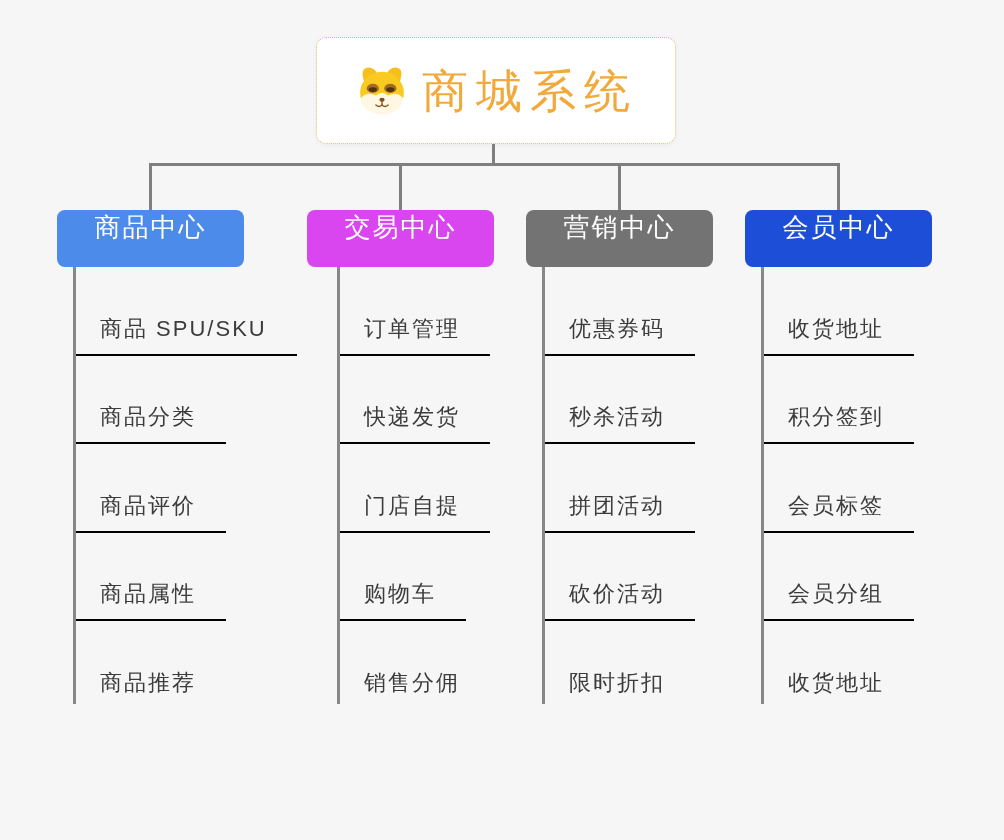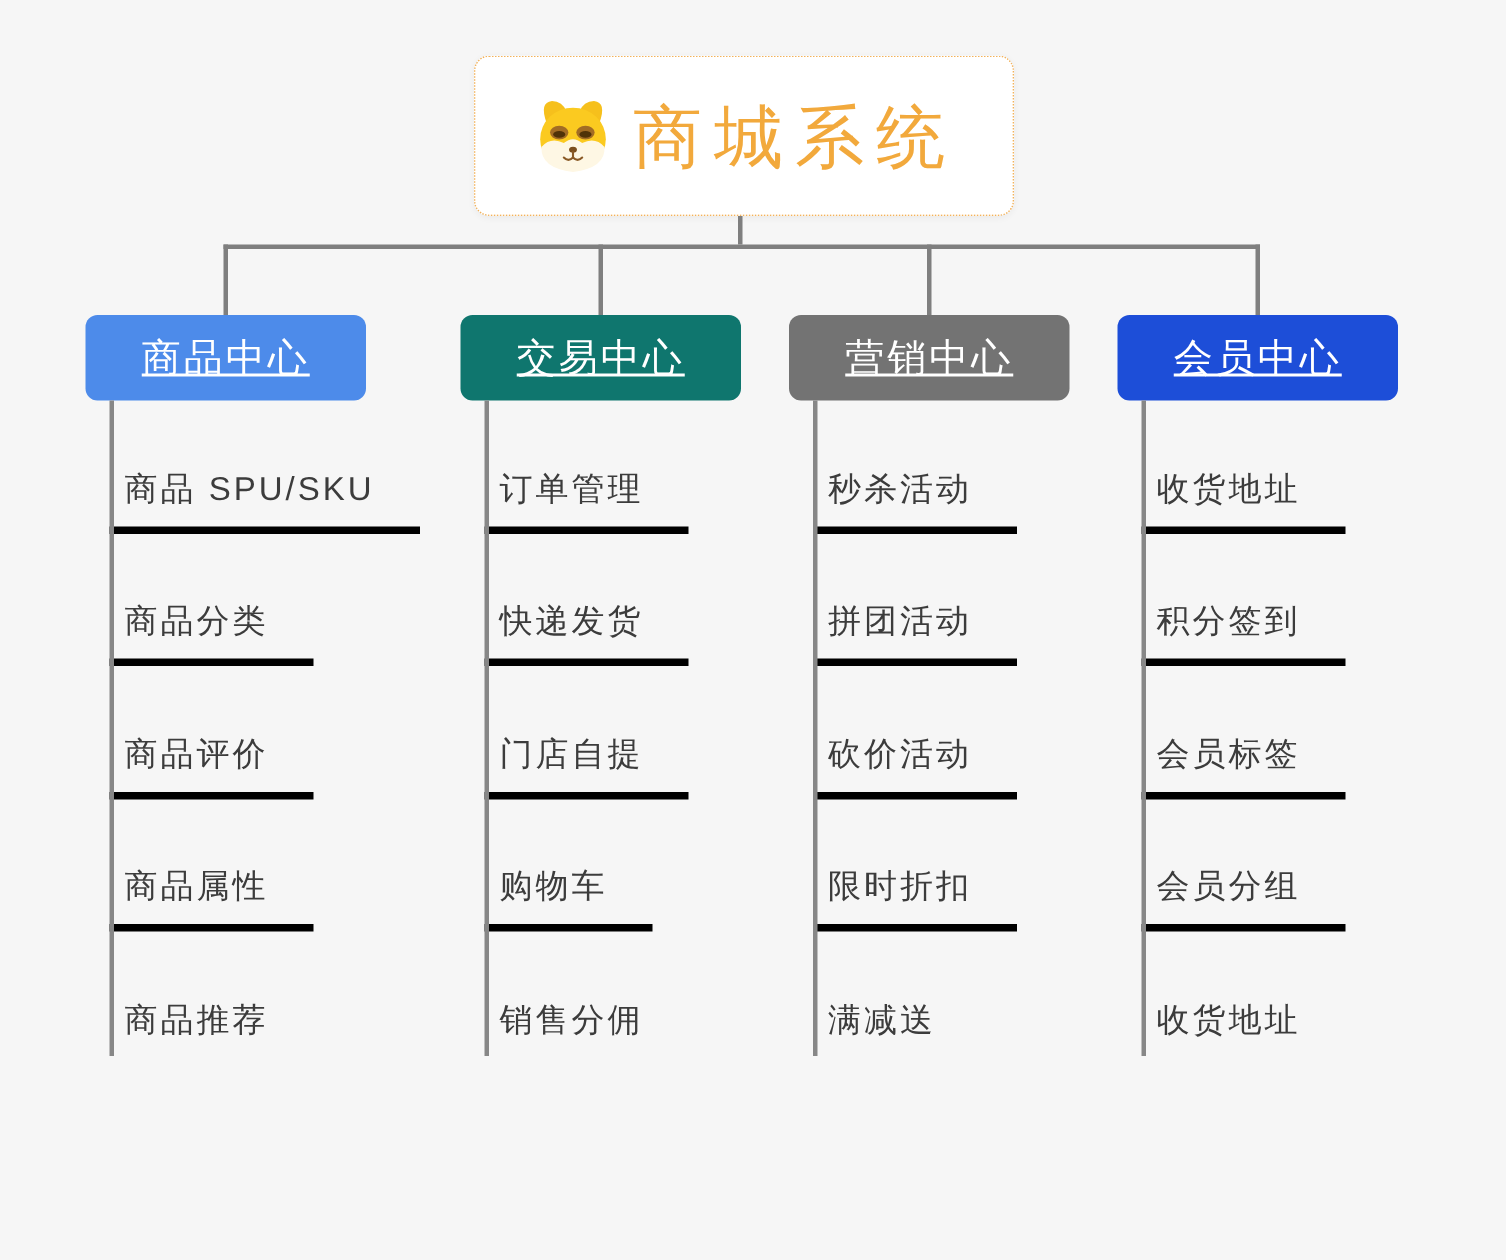--- a/index.html
+++ b/index.html
@@ -19,30 +19,30 @@
   
   .line{position:absolute;background:#7f7f7f;}
   .stem{left:492px;top:144px;width:3px;height:19px;}
   .hbar{left:149px;top:163px;width:691px;height:3px;}
   .drop{top:163px;width:3px;height:47px;}
   .d1{left:149px}.d2{left:399px}.d3{left:618px}.d4{left:837px}
   
   .branch-box{
     position:absolute;top:210px;width:187px;height:57px;border-radius:8px;
     color:#fff;font-size:26px;letter-spacing:2px;
-    display:flex;align-items:center;justify-content:center;text-decoration:underline;
+    display:flex;justify-content:center;
   }
   .b1{left:57px}.b2{left:307px}.b3{left:526px}.b4{left:745px}
   
   .col{position:absolute;top:267px;}
-  .c1{left:73px}.c2{left:323px}.c3{left:542px}.c4{left:761px}
+  .c1{left:73px}.c2{left:337px}.c3{left:542px}.c4{left:761px}
   .vline{position:absolute;left:0;top:0;width:3px;height:531px;background:#878787;}
   .item{height:88.5px;display:flex;align-items:flex-end;}
   .item-label{
-    display:inline-block;padding:0 30px 10px 10px;border-bottom:5px solid #000000;
+    display:inline-block;padding:0 30px 10px 27px;border-bottom:2px solid #000000;
     font-size:22px;letter-spacing:2px;color:#3c3c3c;white-space:nowrap;line-height:1.3;
   }
 </style>
 </head>
 <body>
 
 <div class="stage">
 
   <div class="root-node">
     <svg class="dog-icon" viewBox="0 0 64 60" xmlns="http://www.w3.org/2000/svg">
@@ -64,21 +64,21 @@
   <div class="line stem"></div>
   <div class="line hbar"></div>
   <div class="line drop d1"></div>
   <div class="line drop d2"></div>
   <div class="line drop d3"></div>
   <div class="line drop d4"></div>
 
   <div class="branch-box b1" style="background-color: rgb(77, 139, 234);">
     <span>商品中心</span>
   </div>
-  <div class="branch-box b2" style="background-color: #0f766e;">
+  <div class="branch-box b2" style="background-color: #d946ef;">
     <span>交易中心</span>
   </div>
   <div class="branch-box b3" style="background-color: #737373;">
     <span>营销中心</span>
   </div>
   <div class="branch-box b4" style="background-color: #1d4ed8;">
     <span>会员中心</span>
   </div>
 
   <div class="col c1">
@@ -115,20 +115,23 @@
         <span class="item-label">购物车</span>
       </div>
     <div class="item">
         <span class="item-label">销售分佣</span>
       </div>
   </div>
 
   <div class="col c3">
     <div class="vline"></div>
     <div class="item">
+        <span class="item-label">优惠券码</span>
+      </div>
+    <div class="item">
         <span class="item-label">秒杀活动</span>
       </div>
     <div class="item">
         <span class="item-label">拼团活动</span>
       </div>
     <div class="item">
         <span class="item-label">砍价活动</span>
       </div>
     <div class="item">
         <span class="item-label">限时折扣</span>

